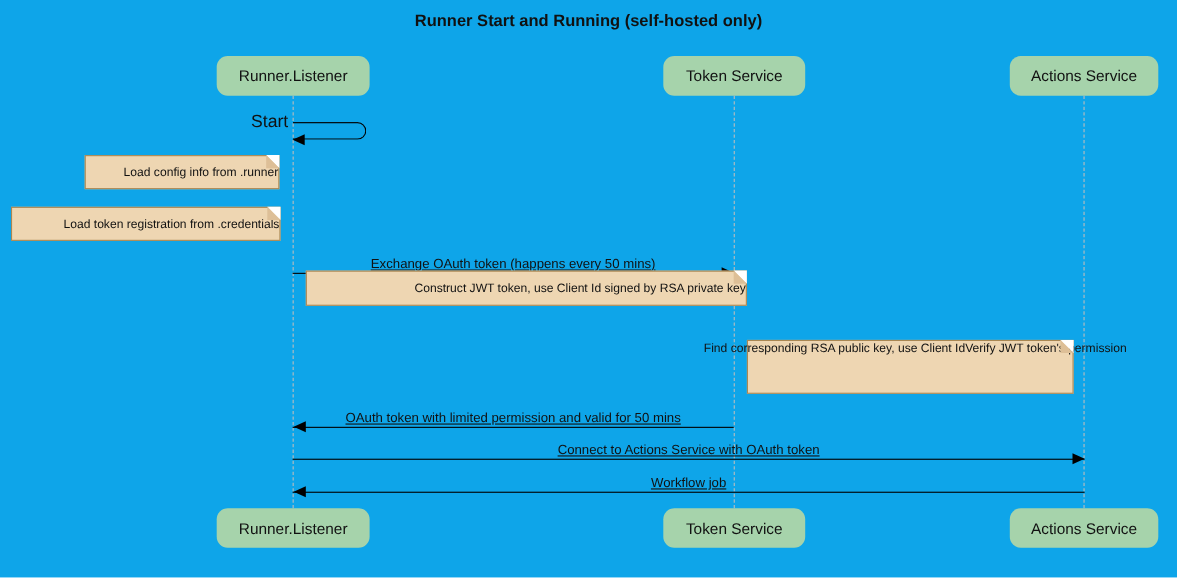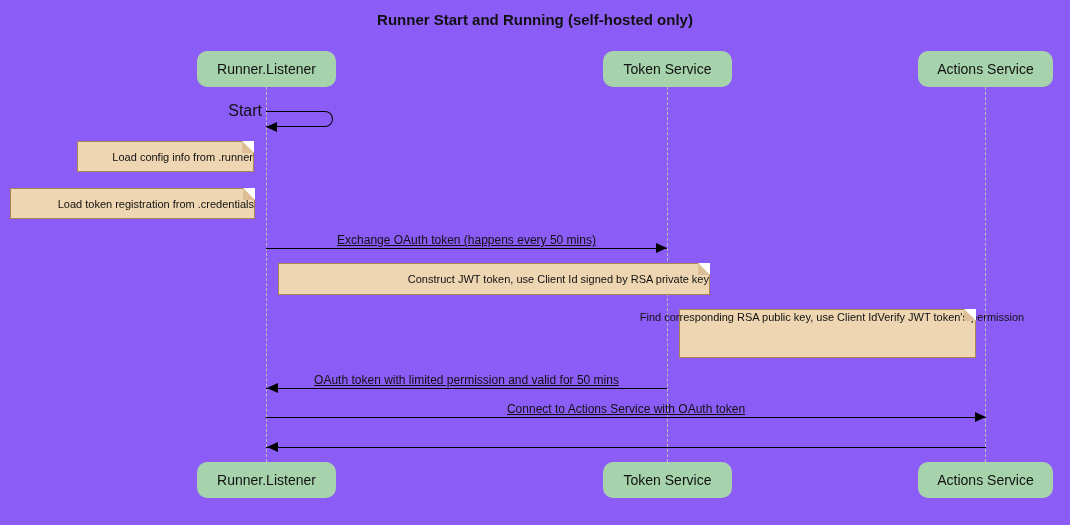--- a/index.html
+++ b/index.html
@@ -1,20 +1,20 @@
 <!DOCTYPE html>
 <html><head>
 <meta charset="utf-8">
 <style>
   html, body { margin: 0; padding: 0; background: #ffffff; }
   .stage {
     position: relative;
     width: 1070px;
     height: 525px;
-    background: #8b5cf6;
+    background: #0ea5e9;
     font-family: "Liberation Sans", "DejaVu Sans", sans-serif;
     color: #1a1a1a;
     overflow: hidden;
   }
   .title {
     position: absolute;
     top: 11px; left: 0; width: 100%;
     text-align: center;
     font-size: 15px;
     font-weight: bold;
@@ -145,37 +145,38 @@
   </div>
 
   <div class="note" style="left:10px;top:188px;width:245px;height:31px">
     <span>Load token registration from .credentials</span>
   </div>
 
   <div class="msg-label" style="left:266px;top:233px;width:401px">Exchange OAuth token (happens every 50 mins)</div>
   <div class="msg-line" style="left:266px;top:248px;width:401px"></div>
   <div class="arrow-right" style="left:656px;top:243px"></div>
 
-  <div class="note" style="left:278px;top:263px;width:432px;height:32px">
+  <div class="note" style="left:278px;top:246px;width:401px;height:32px">
     <span>Construct JWT token, use Client Id signed by RSA private key</span>
   </div>
 
   <div class="note multiline" style="left:679px;top:309px;width:297px;height:49px">
     <span>Find corresponding RSA public key, use Client Id</span>
     <span>Verify JWT token's permission</span>
   </div>
 
   <div class="msg-label" style="left:266px;top:373px;width:401px">OAuth token with limited permission and valid for 50 mins</div>
   <div class="msg-line" style="left:266px;top:388px;width:401px"></div>
   <div class="arrow-left" style="left:267px;top:383px"></div>
 
   <div class="msg-label" style="left:266px;top:402px;width:720px">Connect to Actions Service with OAuth token</div>
   <div class="msg-line" style="left:266px;top:417px;width:720px"></div>
   <div class="arrow-right" style="left:975px;top:412px"></div>
 
+  <div class="msg-label" style="left:266px;top:432px;width:720px">Workflow job</div>
   <div class="msg-line" style="left:266px;top:447px;width:720px"></div>
   <div class="arrow-left" style="left:267px;top:442px"></div>
 
   <div class="actor" style="left:197px;top:462px;width:139px">Runner.Listener</div>
   <div class="actor" style="left:603px;top:462px;width:129px">Token Service</div>
   <div class="actor" style="left:918px;top:462px;width:135px">Actions Service</div>
 
 </div>
 
 </body></html>

